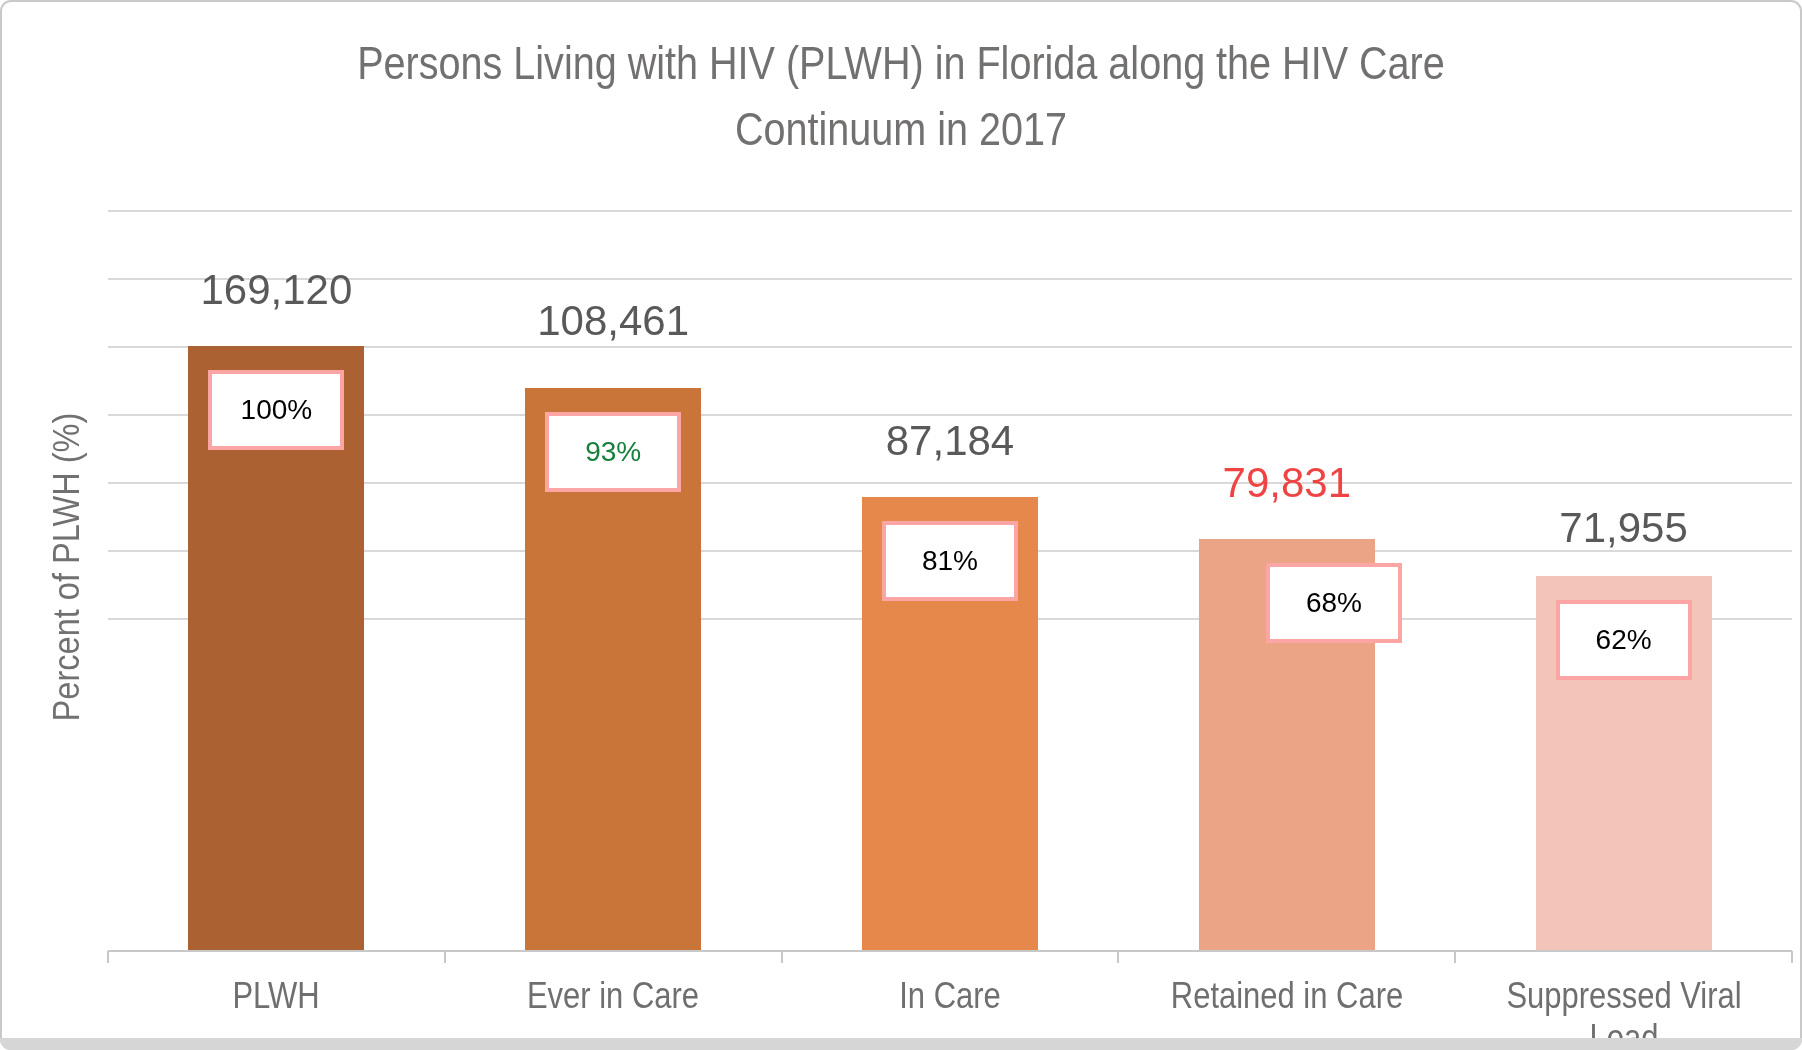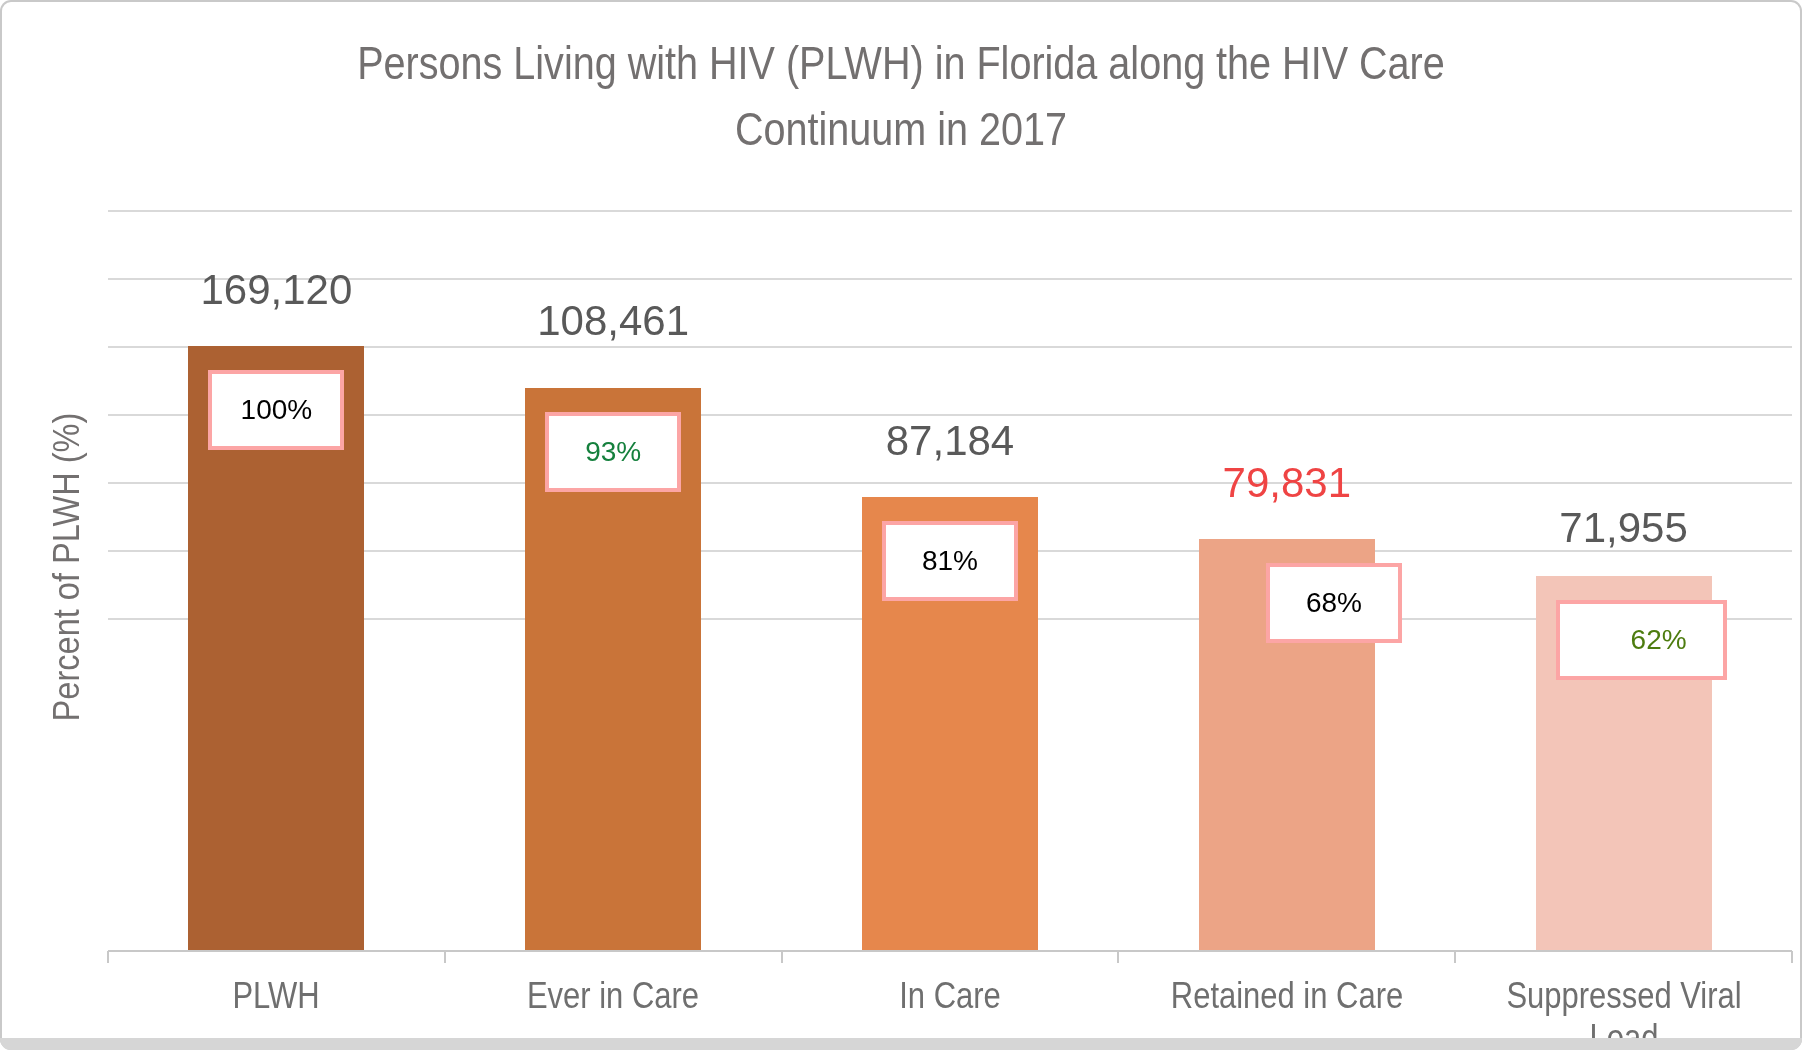--- a/index.html
+++ b/index.html
@@ -127,18 +127,18 @@
       <div class="bar" style="left: 862px; top: 497px; width: 176px; height: 453px; background: rgb(230, 135, 76);"></div>
       <div class="value-label" style="left: 800px; top: 417px; color: rgb(89, 89, 89);">87,184</div>
       <div class="pct-box" style="left: 882px; top: 521px; color: rgb(0, 0, 0);">81%</div>
       <div class="cat-label" style="left: 770px; top: 975px; color: rgb(111, 111, 111);">In Care</div>
       <div class="bar" style="left: 1198.8px; top: 539.28px; width: 176px; height: 410.72px; background: rgb(236, 164, 134);"></div>
       <div class="value-label" style="left: 1136.8px; top: 459.28px; color: #ef4444;">79,831</div>
       <div class="pct-box" style="left: 1266px; top: 563.28px; color: #000000;">68%</div>
       <div class="cat-label" style="left: 1106.8px; top: 975px; color: rgb(111, 111, 111);">Retained in Care</div>
       <div class="bar" style="left: 1535.6px; top: 575.52px; width: 176px; height: 374.48px; background: rgb(243, 197, 184);"></div>
       <div class="value-label" style="left: 1473.6px; top: 504px; color: rgb(89, 89, 89);">71,955</div>
-      <div class="pct-box" style="left: 1555.6px; top: 599.52px; color: #4d7c0f; padding-left: 35px;">62%</div>
+      <div class="pct-box" style="left: 1555.6px; top: 599.52px; color: #000000;">62%</div>
       <div class="cat-label" style="left: 1443.6px; top: 975px; color: rgb(111, 111, 111);">Suppressed Viral Load</div>
     </div>
 
   <div class="bottom-strip"></div>
 </div>
 
 </body></html>

